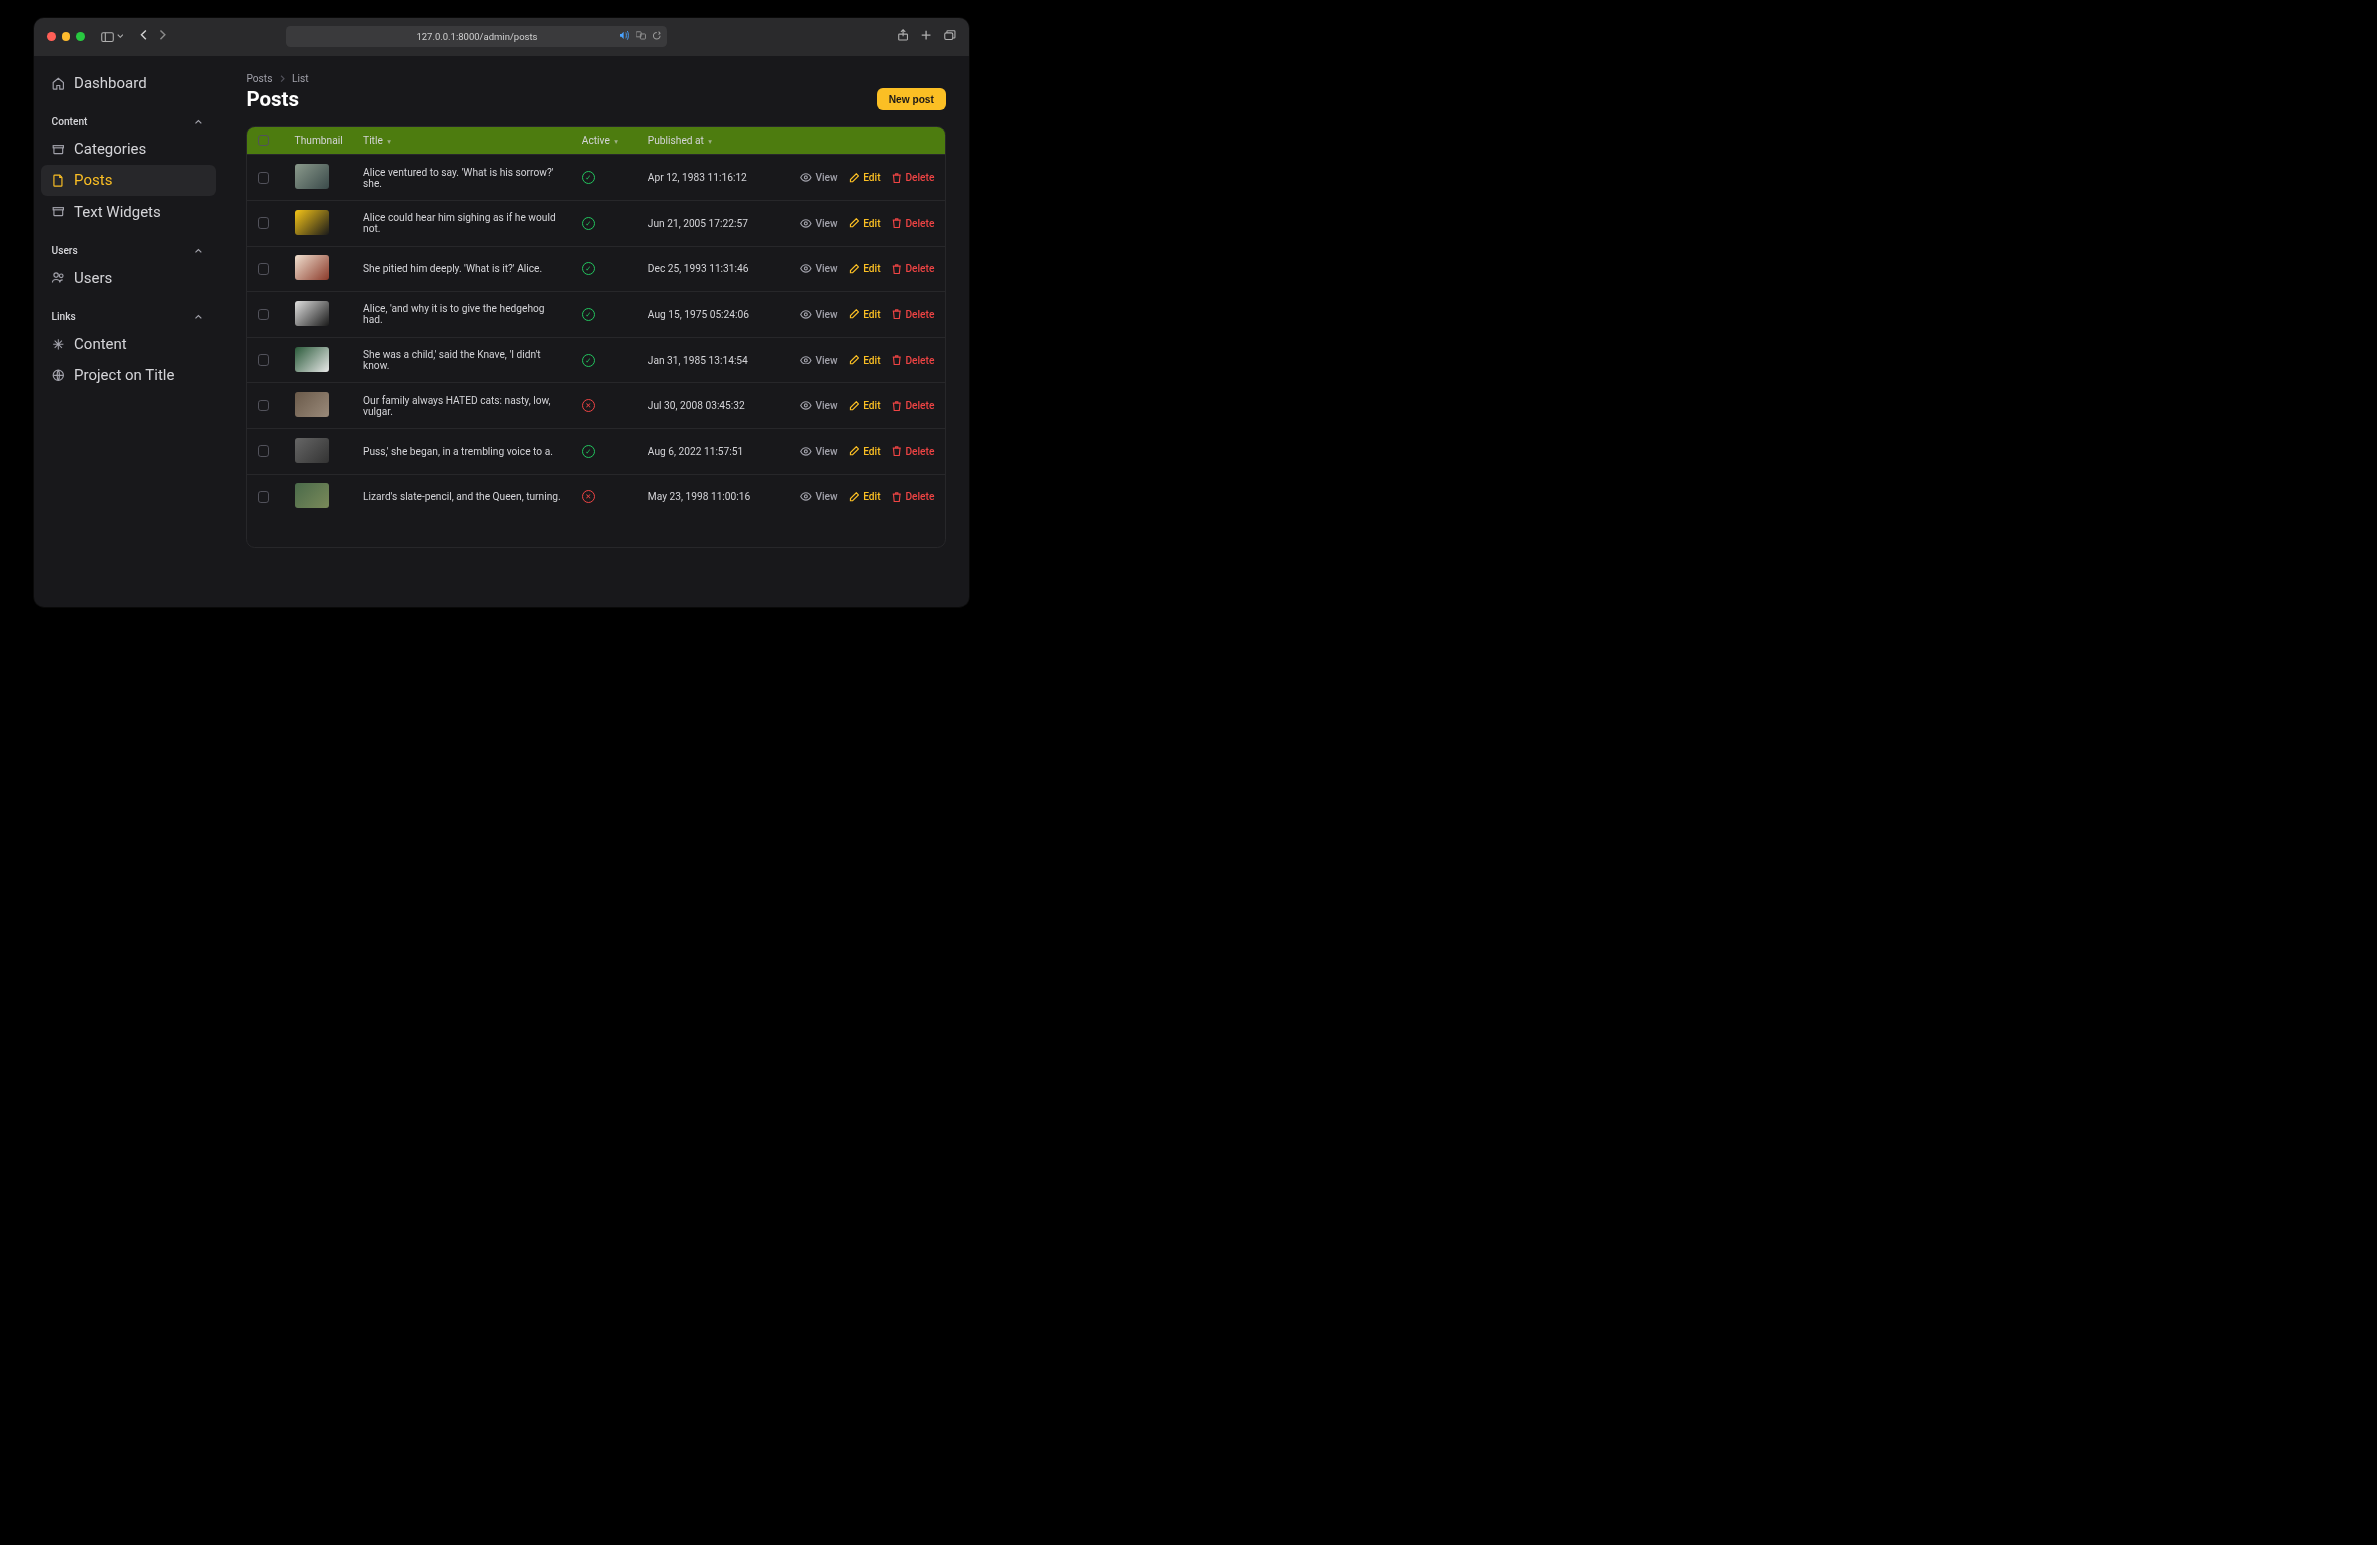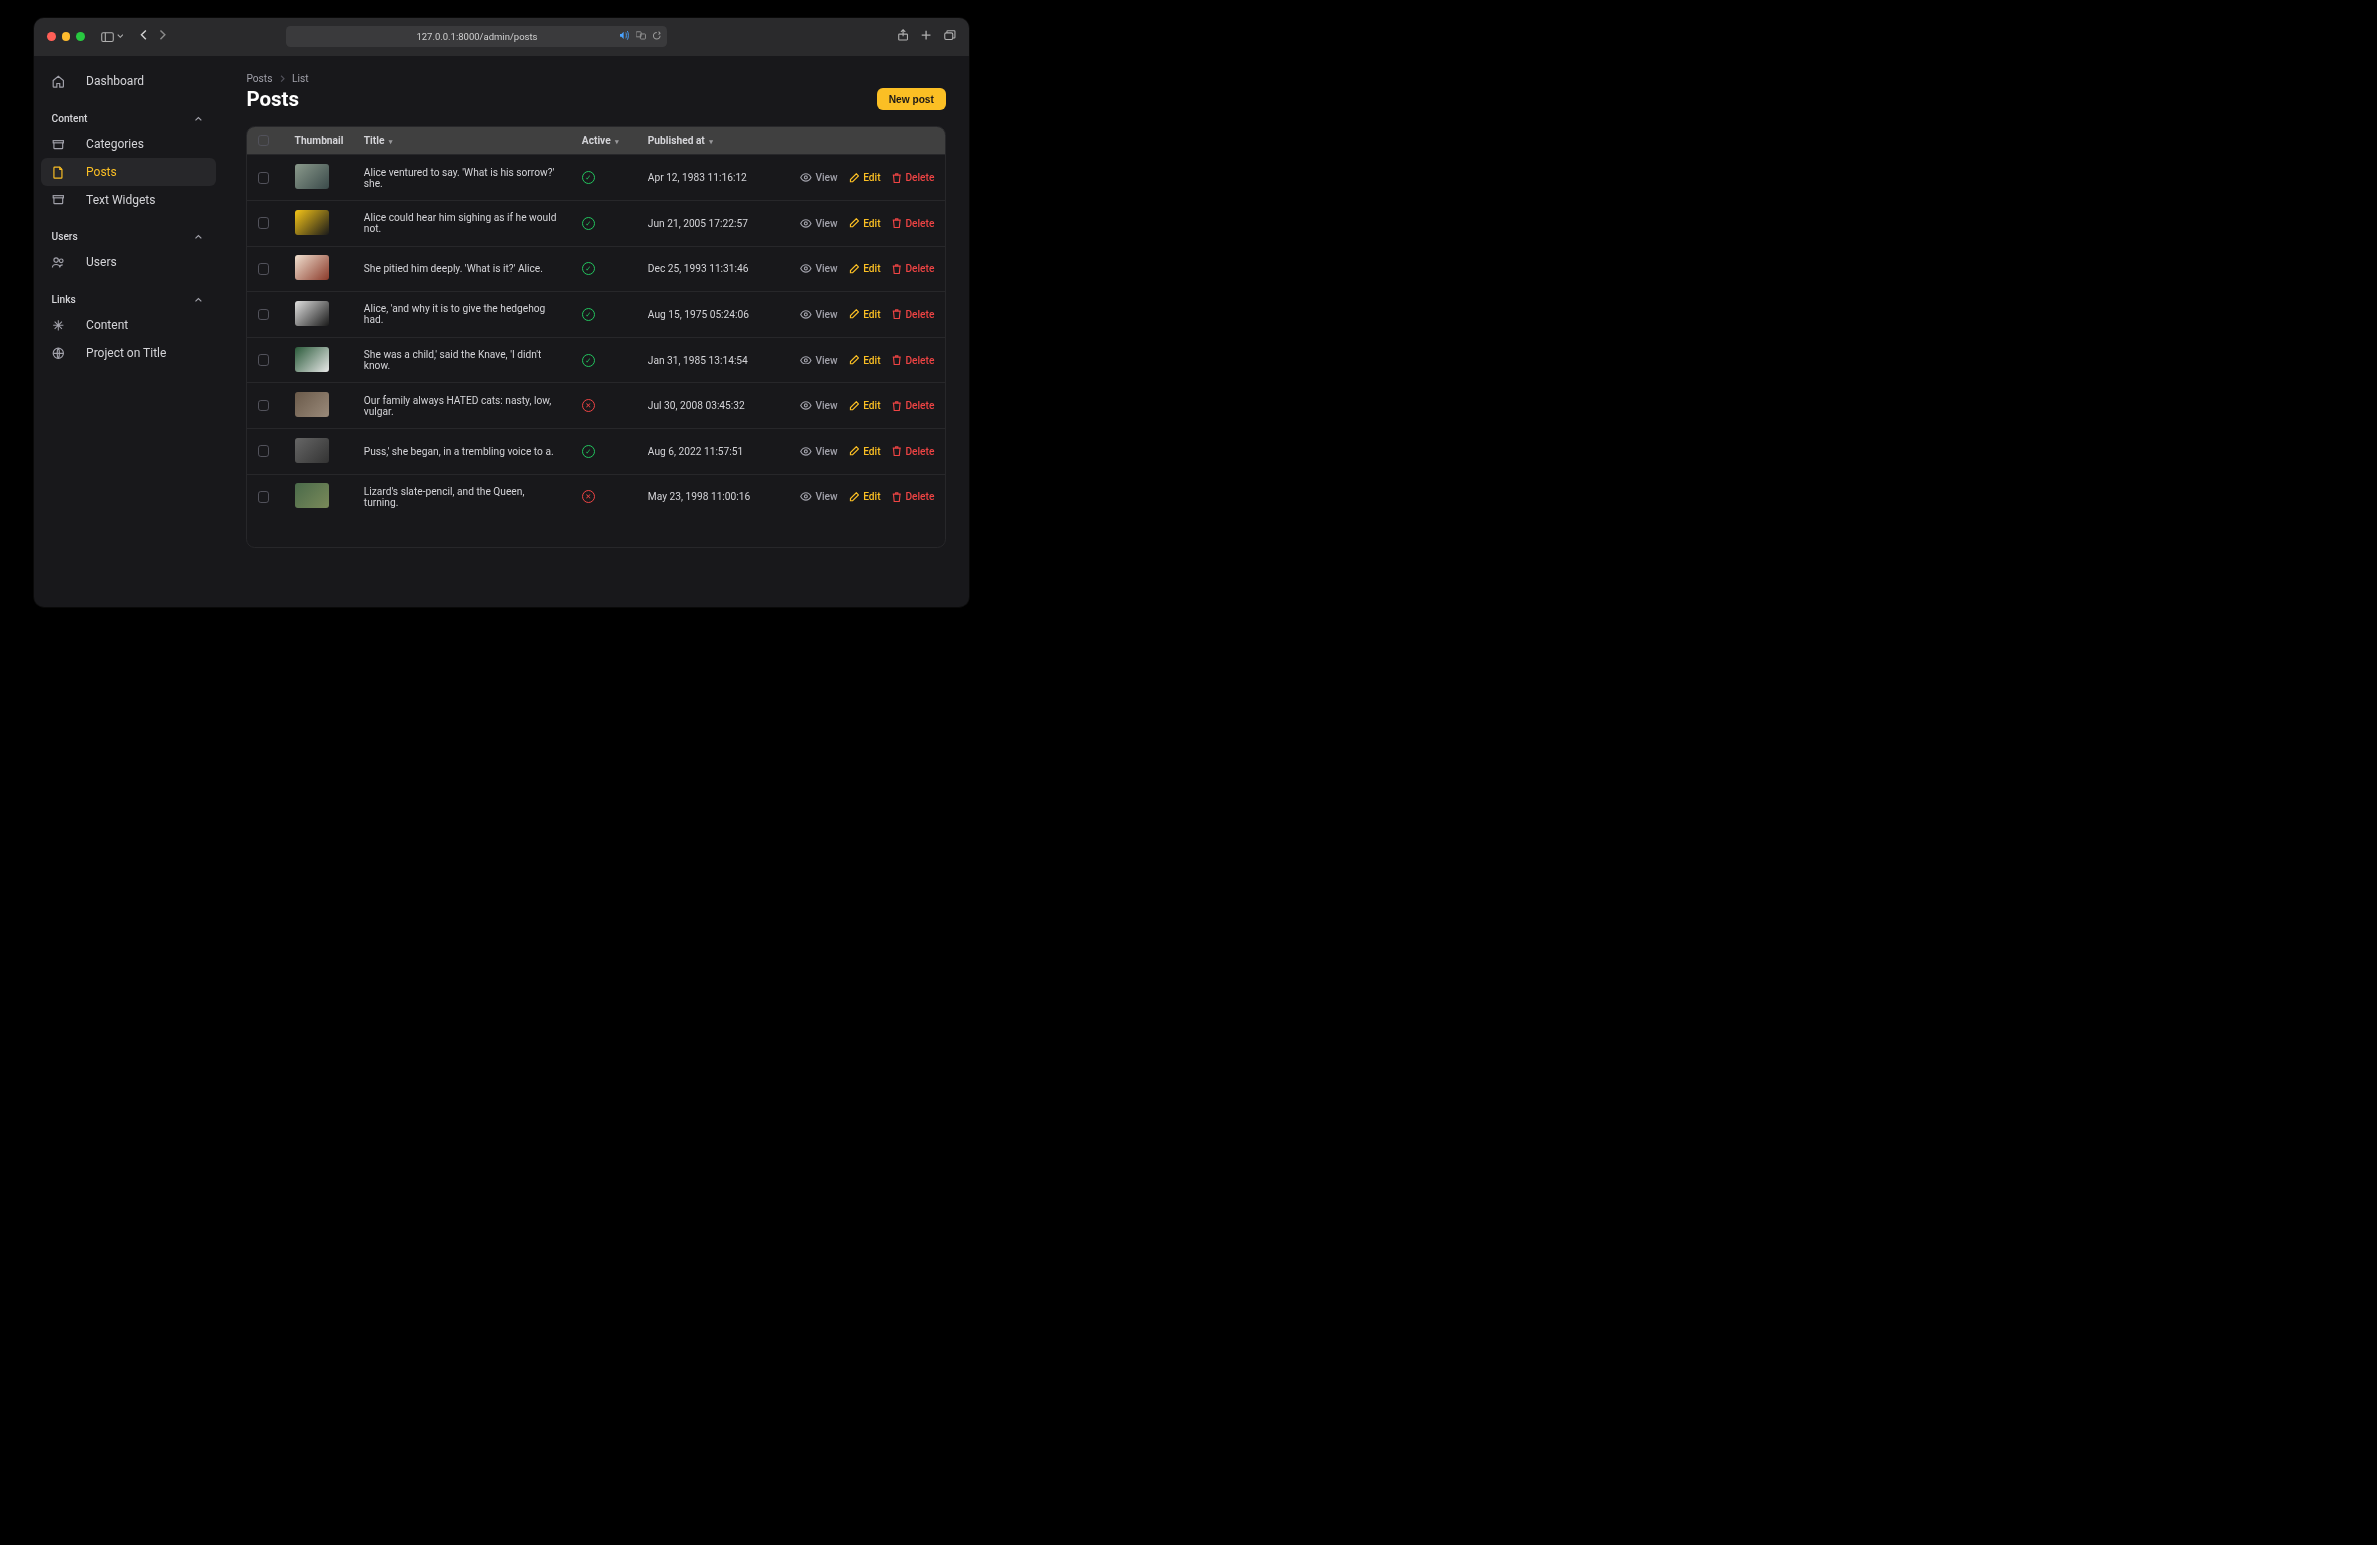--- a/index.html
+++ b/index.html
@@ -71,24 +71,24 @@
   font-size: 10.2px; font-weight: 500;
   margin-left: auto;
 }
 .app-body { display: flex; height: calc(100% - 79px); }
 .sidebar {
   width: 189px;
   padding: 11.7px 7.3px;
   overflow-y: auto;
 }
 .nav-item {
-  display: flex; align-items: center; gap: 20px;
+  display: flex; align-items: center; gap: 8px;
   padding: 6.6px 10.2px;
   border-radius: 5.9px;
-  font-size: 12px;
+  font-size: 15px;
   color: #d4d4d8;
   cursor: pointer;
 }
 .nav-item.active { background: #27272a; color: #fbbf24; }
 .nav-item.active .icon svg { stroke: #fbbf24; }
 .nav-section {
   display: flex; align-items: center; justify-content: space-between;
   padding: 7.3px 10.2px 4.4px;
   font-size: 10.2px; font-weight: 500;
   color: #d4d4d8;
@@ -133,23 +133,23 @@
   padding: 0 7.3px; gap:5.9px;
 }
 .search-wrap input {
   background: transparent; border: none; outline: none;
   color: #e5e5e5; font-size: 10.2px; width: 100%;
 }
 .search-wrap input::placeholder { color: #71717a; }
 .table-wrap { overflow-y:auto; flex:1; }
 table { width: 100%; border-collapse: collapse; }
 thead th {
-  background: #404040;
+  background: #4d7c0f;
   text-align: left;
-  font-size: 10.2px; font-weight: 700;
+  font-size: 10.2px; font-weight: 400;
   color: #d4d4d8;
   padding: 8px 10.2px;
   white-space: nowrap;
 }
 thead th .sort { margin-left:4.4px; opacity:0.6; font-size:7.3px;}
 tbody td {
   padding: 8.8px 10.2px;
   border-top: 0.7px solid #27272a;
   font-size: 10.2px;
   color: #d4d4d8;

